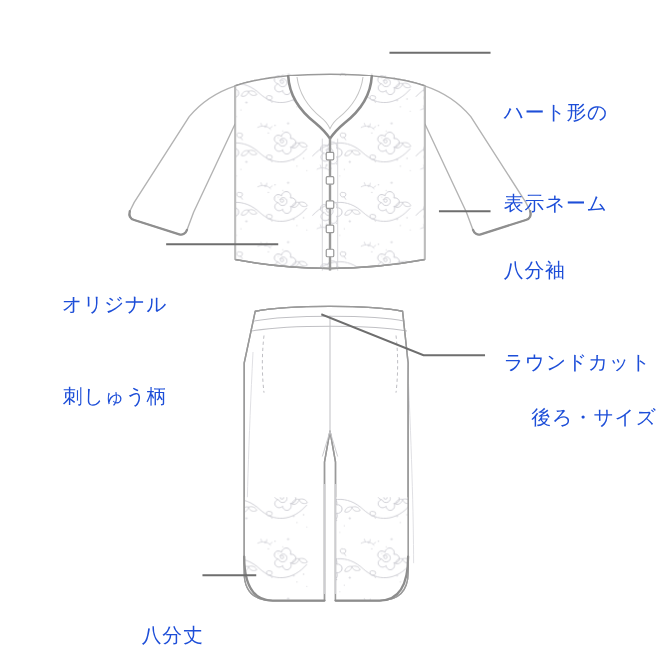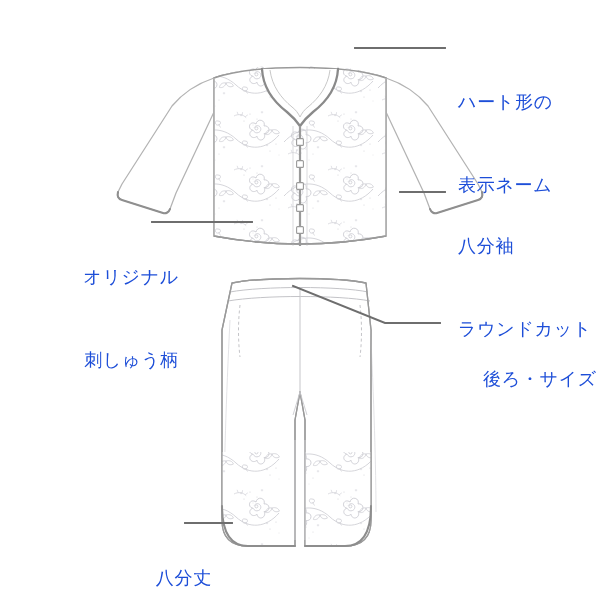--- a/index.html
+++ b/index.html
@@ -30,21 +30,21 @@
   .callout {
     position: absolute;
     color: #1d4ed8;
     font-size: 18px;
     line-height: 1.55;
     letter-spacing: 0.04em;
     white-space: pre;
     font-family: "Liberation Sans", "DejaVu Sans", sans-serif;
   }
   .callout.right { text-align: left; }
-  .callout.left  { text-align: right; margin-left: 27px; }
+  .callout.left  { text-align: right; }
 
   #c-neckline { left: 458px; top: 33px; }
   #c-sleeve   { left: 458px; top: 177px; }
   #c-backname { left: 450px; top: 310px; margin-left: 33px; }
   #c-embroid  { left: 0px;   top: 208px; width: 152px; }
   #c-hem      { left: 0px;   top: 509px; width: 185px; }
 </style>
 </head>
 <body>
 

